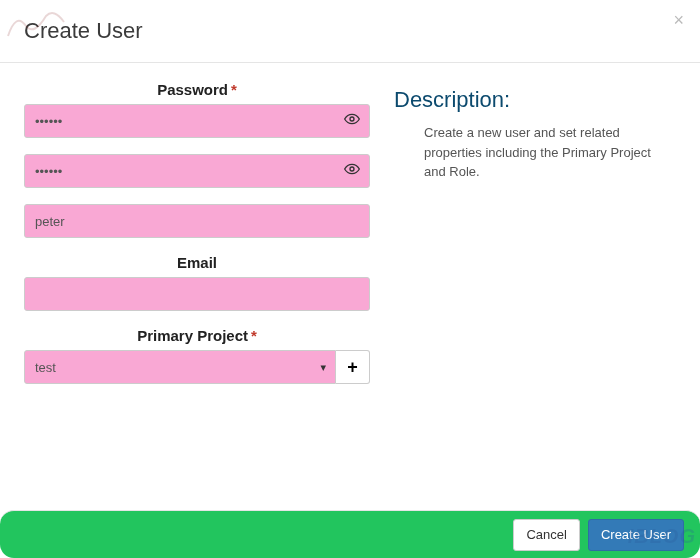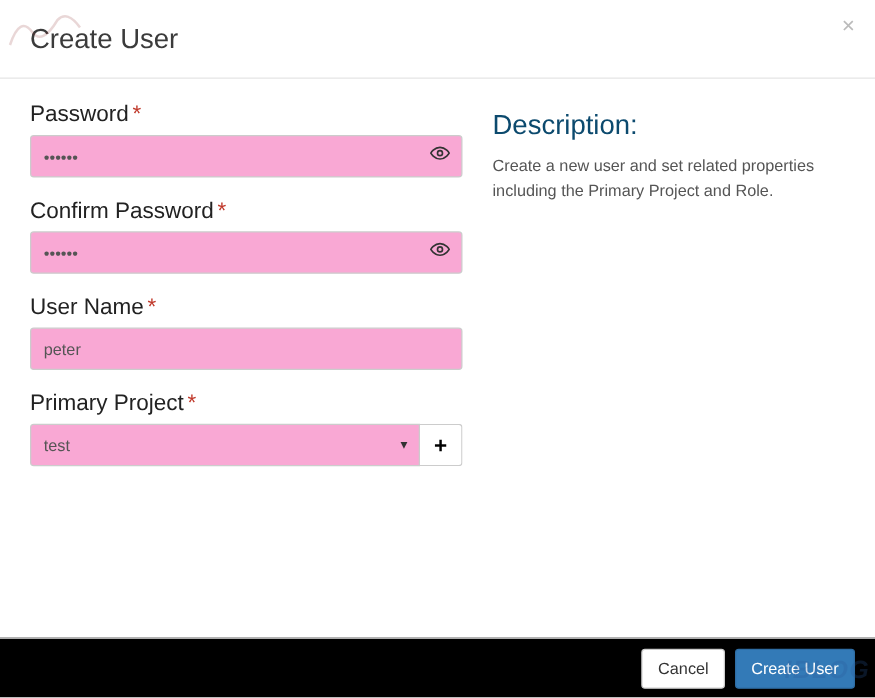--- a/index.html
+++ b/index.html
@@ -5,21 +5,21 @@
   * { box-sizing: border-box; margin: 0; padding: 0; }
   html, body { width: 700px; height: 558px; font-family: "Helvetica Neue", Helvetica, Arial, sans-serif; color: #333; background: #fff; }
   .modal { position: relative; width: 700px; height: 558px; padding: 18px 24px 60px 24px; }
   .close { position: absolute; top: 10px; right: 16px; color: #bbb; font-size: 18px; cursor: pointer; }
   h2.title { font-size: 22px; font-weight: 500; color: #3b3b3b; margin-bottom: 18px; }
   .hr { border: 0; border-top: 1px solid #e5e5e5; margin: 0 -24px 18px -24px; }
   .body { display: flex; gap: 24px; }
   .form-col { flex: 0 0 346px; }
   .desc-col { flex: 1; padding-top: 6px; }
   .form-group { margin-bottom: 16px; }
-  .form-label { font-size: 18px; font-weight: 400; color: #222; display: block; margin-bottom: 6px; }
+  .form-label { font-size: 15px; font-weight: 700; color: #222; display: block; margin-bottom: 6px; text-align: center; }
   .req { color: #c0392b; margin-left: 3px; }
   .input-wrap { position: relative; }
   .form-control {
     width: 100%; height: 34px; padding: 6px 10px; font-size: 13px; color: #555;
     background: #f9a8d4; border: 1px solid #ccc; border-radius: 3px;
   }
   .eye { position: absolute; right: 10px; top: 50%; transform: translateY(-50%); color: #333; }
   .input-group { display: flex; align-items: flex-end; }
   .input-group .form-control { border-top-right-radius: 0; border-bottom-right-radius: 0; }
   .input-group .addon {
@@ -28,25 +28,25 @@
     background: #fff; display: flex; align-items: center; justify-content: center;
     font-size: 18px; font-weight: 700; cursor: pointer;
   }
   select.form-control { appearance: none; -webkit-appearance: none; padding-right: 24px; }
   .select-wrap { position: relative; }
   .select-wrap::after {
     content: "▾"; position: absolute; right: 10px; top: 50%; transform: translateY(-50%);
     color: #333; pointer-events: none; font-size: 11px;
   }
   .desc-title { font-size: 22px; font-weight: 400; color: #0c4a6e; margin-bottom: 10px; }
-  .desc-text { font-size: 13px; color: #555; line-height: 1.5; }
+  .desc-text { font-size: 13px; color: #555; line-height: 1.5; margin-left: 30px; }
   .footer {
     position: absolute; left: 0; right: 0; bottom: 0; height: 48px;
     border-top: 1px solid #e5e5e5; display: flex; justify-content: flex-end; align-items: center;
-    padding: 0 16px; gap: 8px; background: #000000;
+    padding: 0 16px; gap: 8px; background: #22c55e; border-radius: 14px;
   }
   .btn {
     height: 32px; padding: 0 12px; font-size: 13px; border-radius: 3px; cursor: pointer;
     border: 1px solid #ccc; background: #fff; color: #333;
   }
   .btn-primary { background: #337ab7; border-color: #2e6da4; color: #fff; }
   .watermark-left {
     position: absolute; left: 6px; top: 6px; width: 70px; height: 34px; opacity: 0.18;
     color: #8a2a2a; font-weight: 700; font-style: italic; font-size: 18px;
     display: flex; align-items: center; pointer-events: none;
@@ -84,41 +84,39 @@
           <span class="eye">
             <svg width="16" height="16" viewBox="0 0 24 24" fill="none" stroke="currentColor" stroke-width="2">
                 <path d="M1 12s4-7 11-7 11 7 11 7-4 7-11 7S1 12 1 12z"></path>
                 <circle cx="12" cy="12" r="3"></circle>
               </svg>
           </span>
         </div>
       </div>
 
       <div class="form-group">
-        <label class="form-label">
-          <span>Confirm Password</span><span class="req">*</span>
-        </label>
         <div class="input-wrap">
           <input type="password" class="form-control" value="••••••" style="">
           <span class="eye">
             <svg width="16" height="16" viewBox="0 0 24 24" fill="none" stroke="currentColor" stroke-width="2">
                 <path d="M1 12s4-7 11-7 11 7 11 7-4 7-11 7S1 12 1 12z"></path>
                 <circle cx="12" cy="12" r="3"></circle>
               </svg>
           </span>
         </div>
       </div>
 
       <div class="form-group">
-        <label class="form-label">
-          <span>User Name</span><span class="req">*</span>
-        </label>
         <input type="text" class="form-control" value="peter" style="">
       </div>
 
+      <div class="form-group">
+        <label class="form-label">Email</label>
+        <input type="text" class="form-control" value="" style="">
+      </div>
 
       <div class="form-group">
         <label class="form-label">
           <span>Primary Project</span><span class="req">*</span>
         </label>
         <div class="input-group">
           <div class="select-wrap" style="flex:1;">
             <select class="form-control">
               <option>test</option>
             </select>

